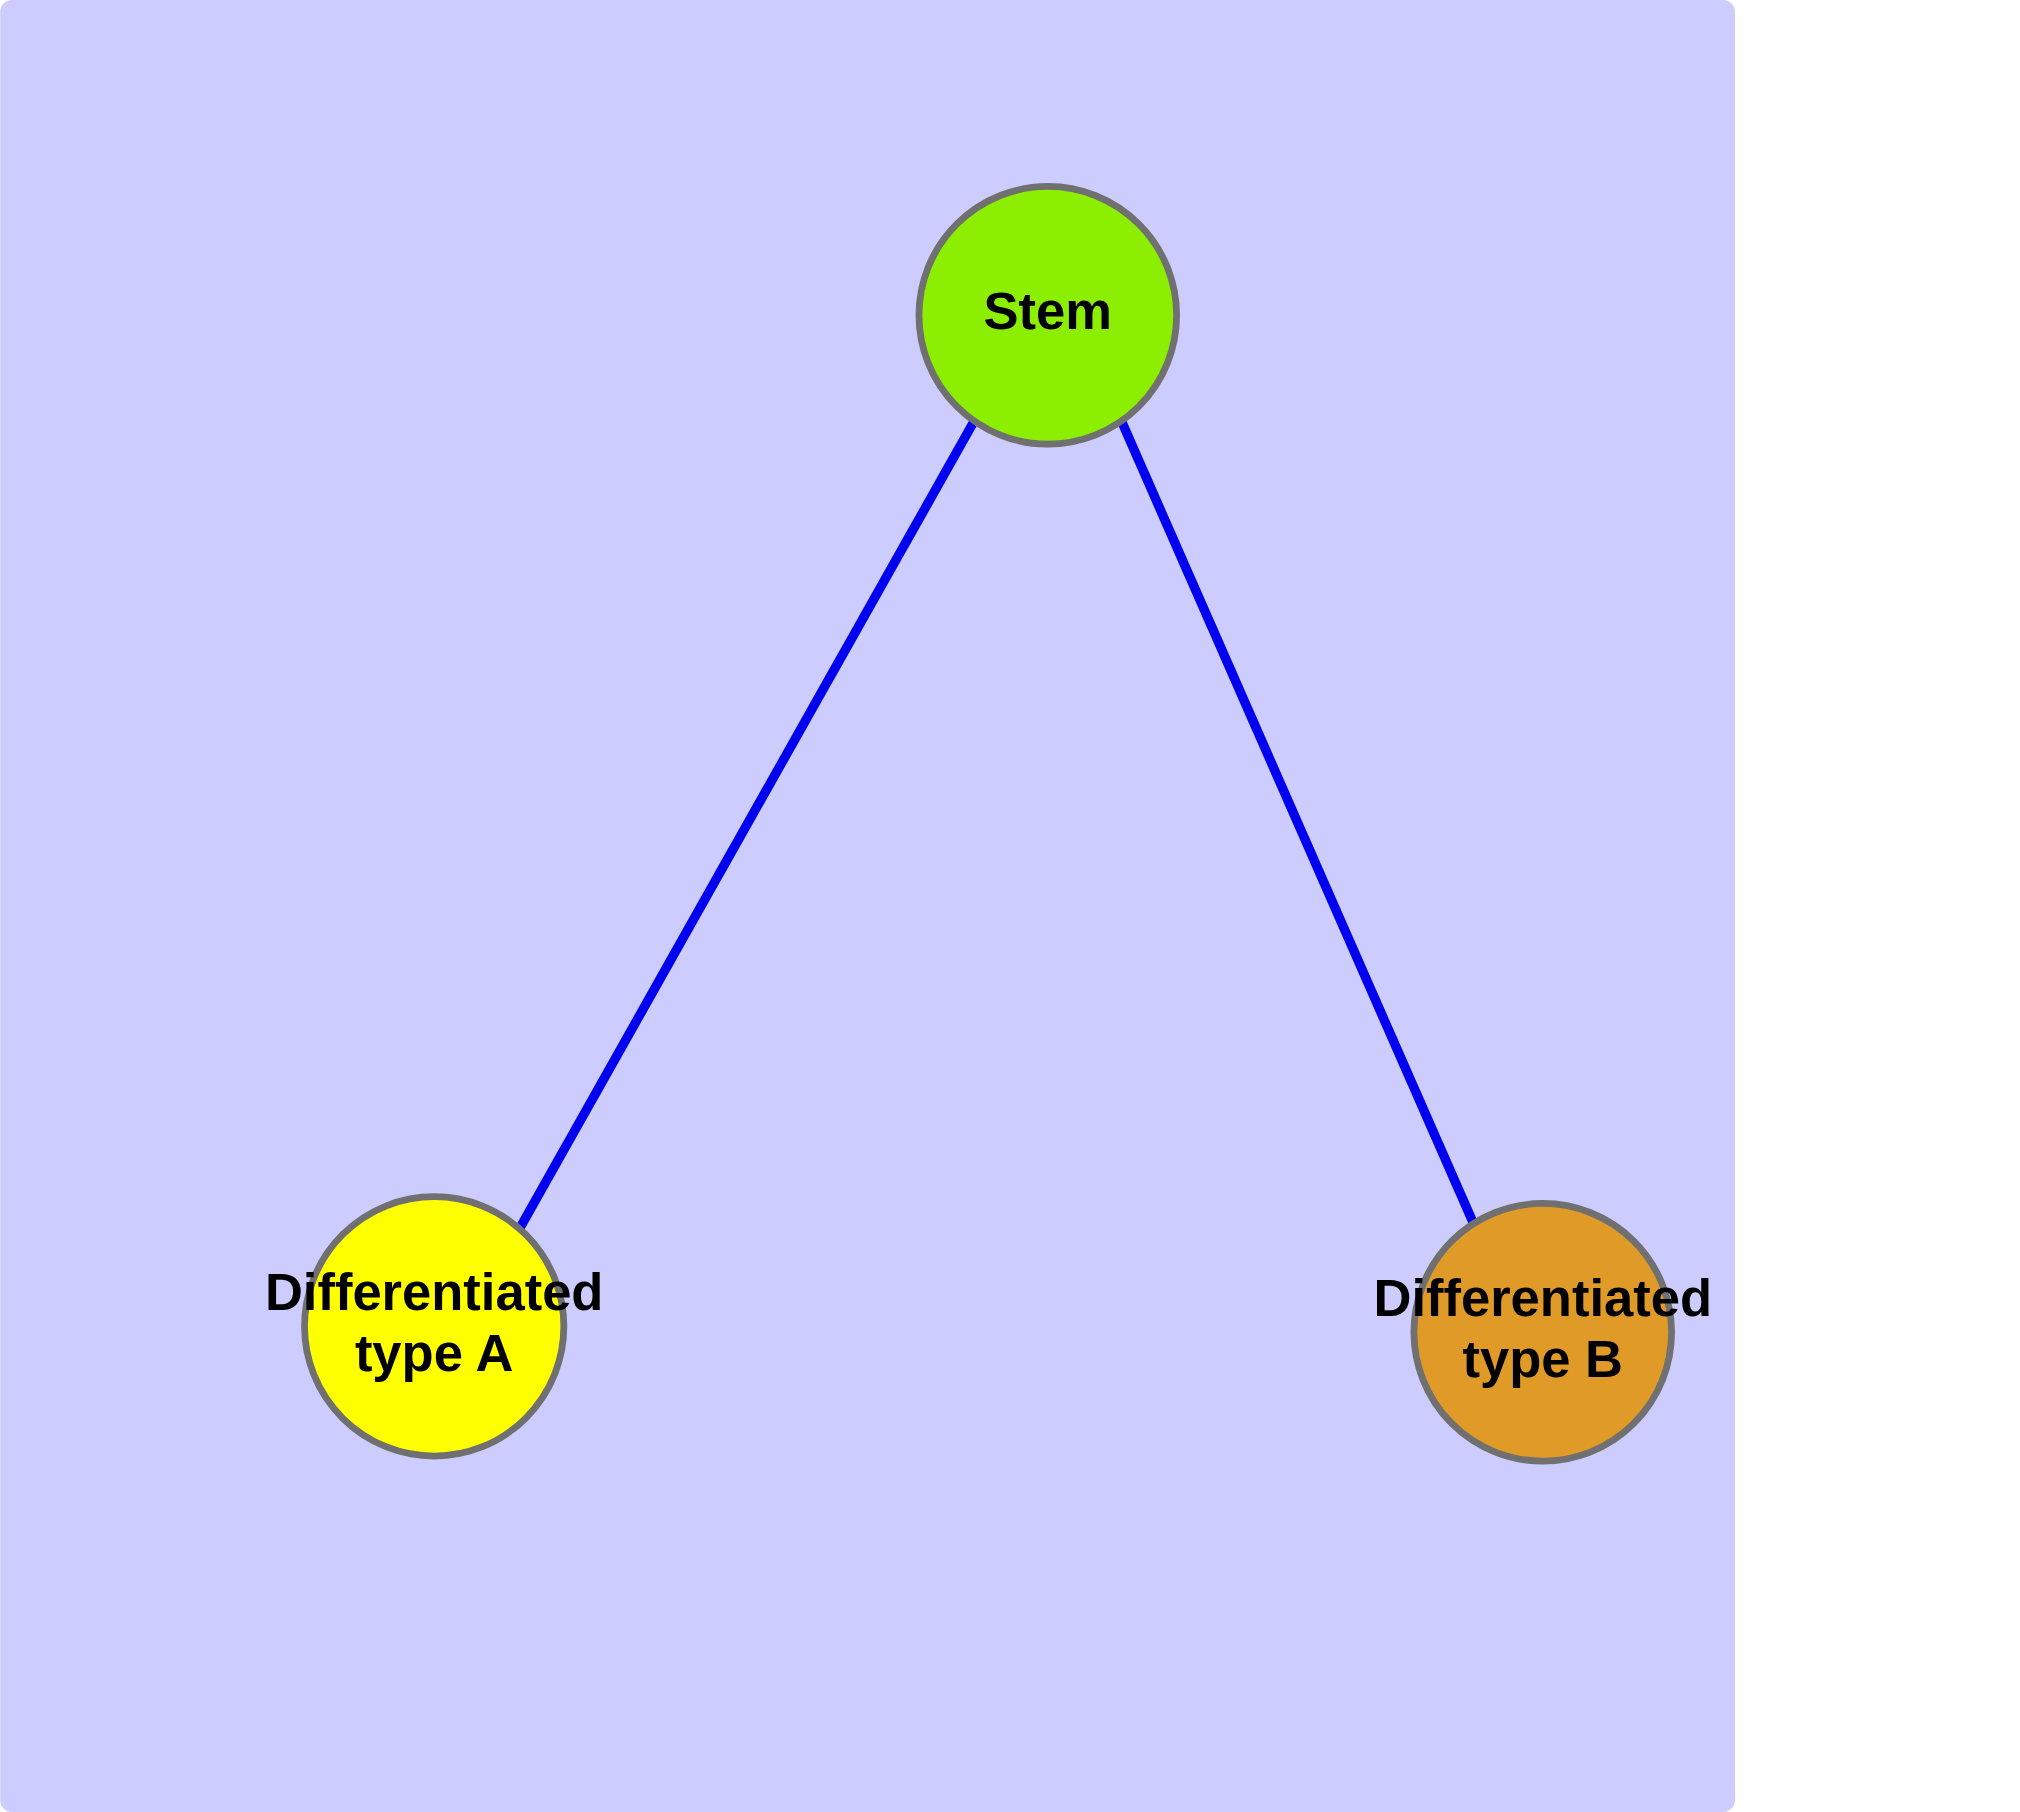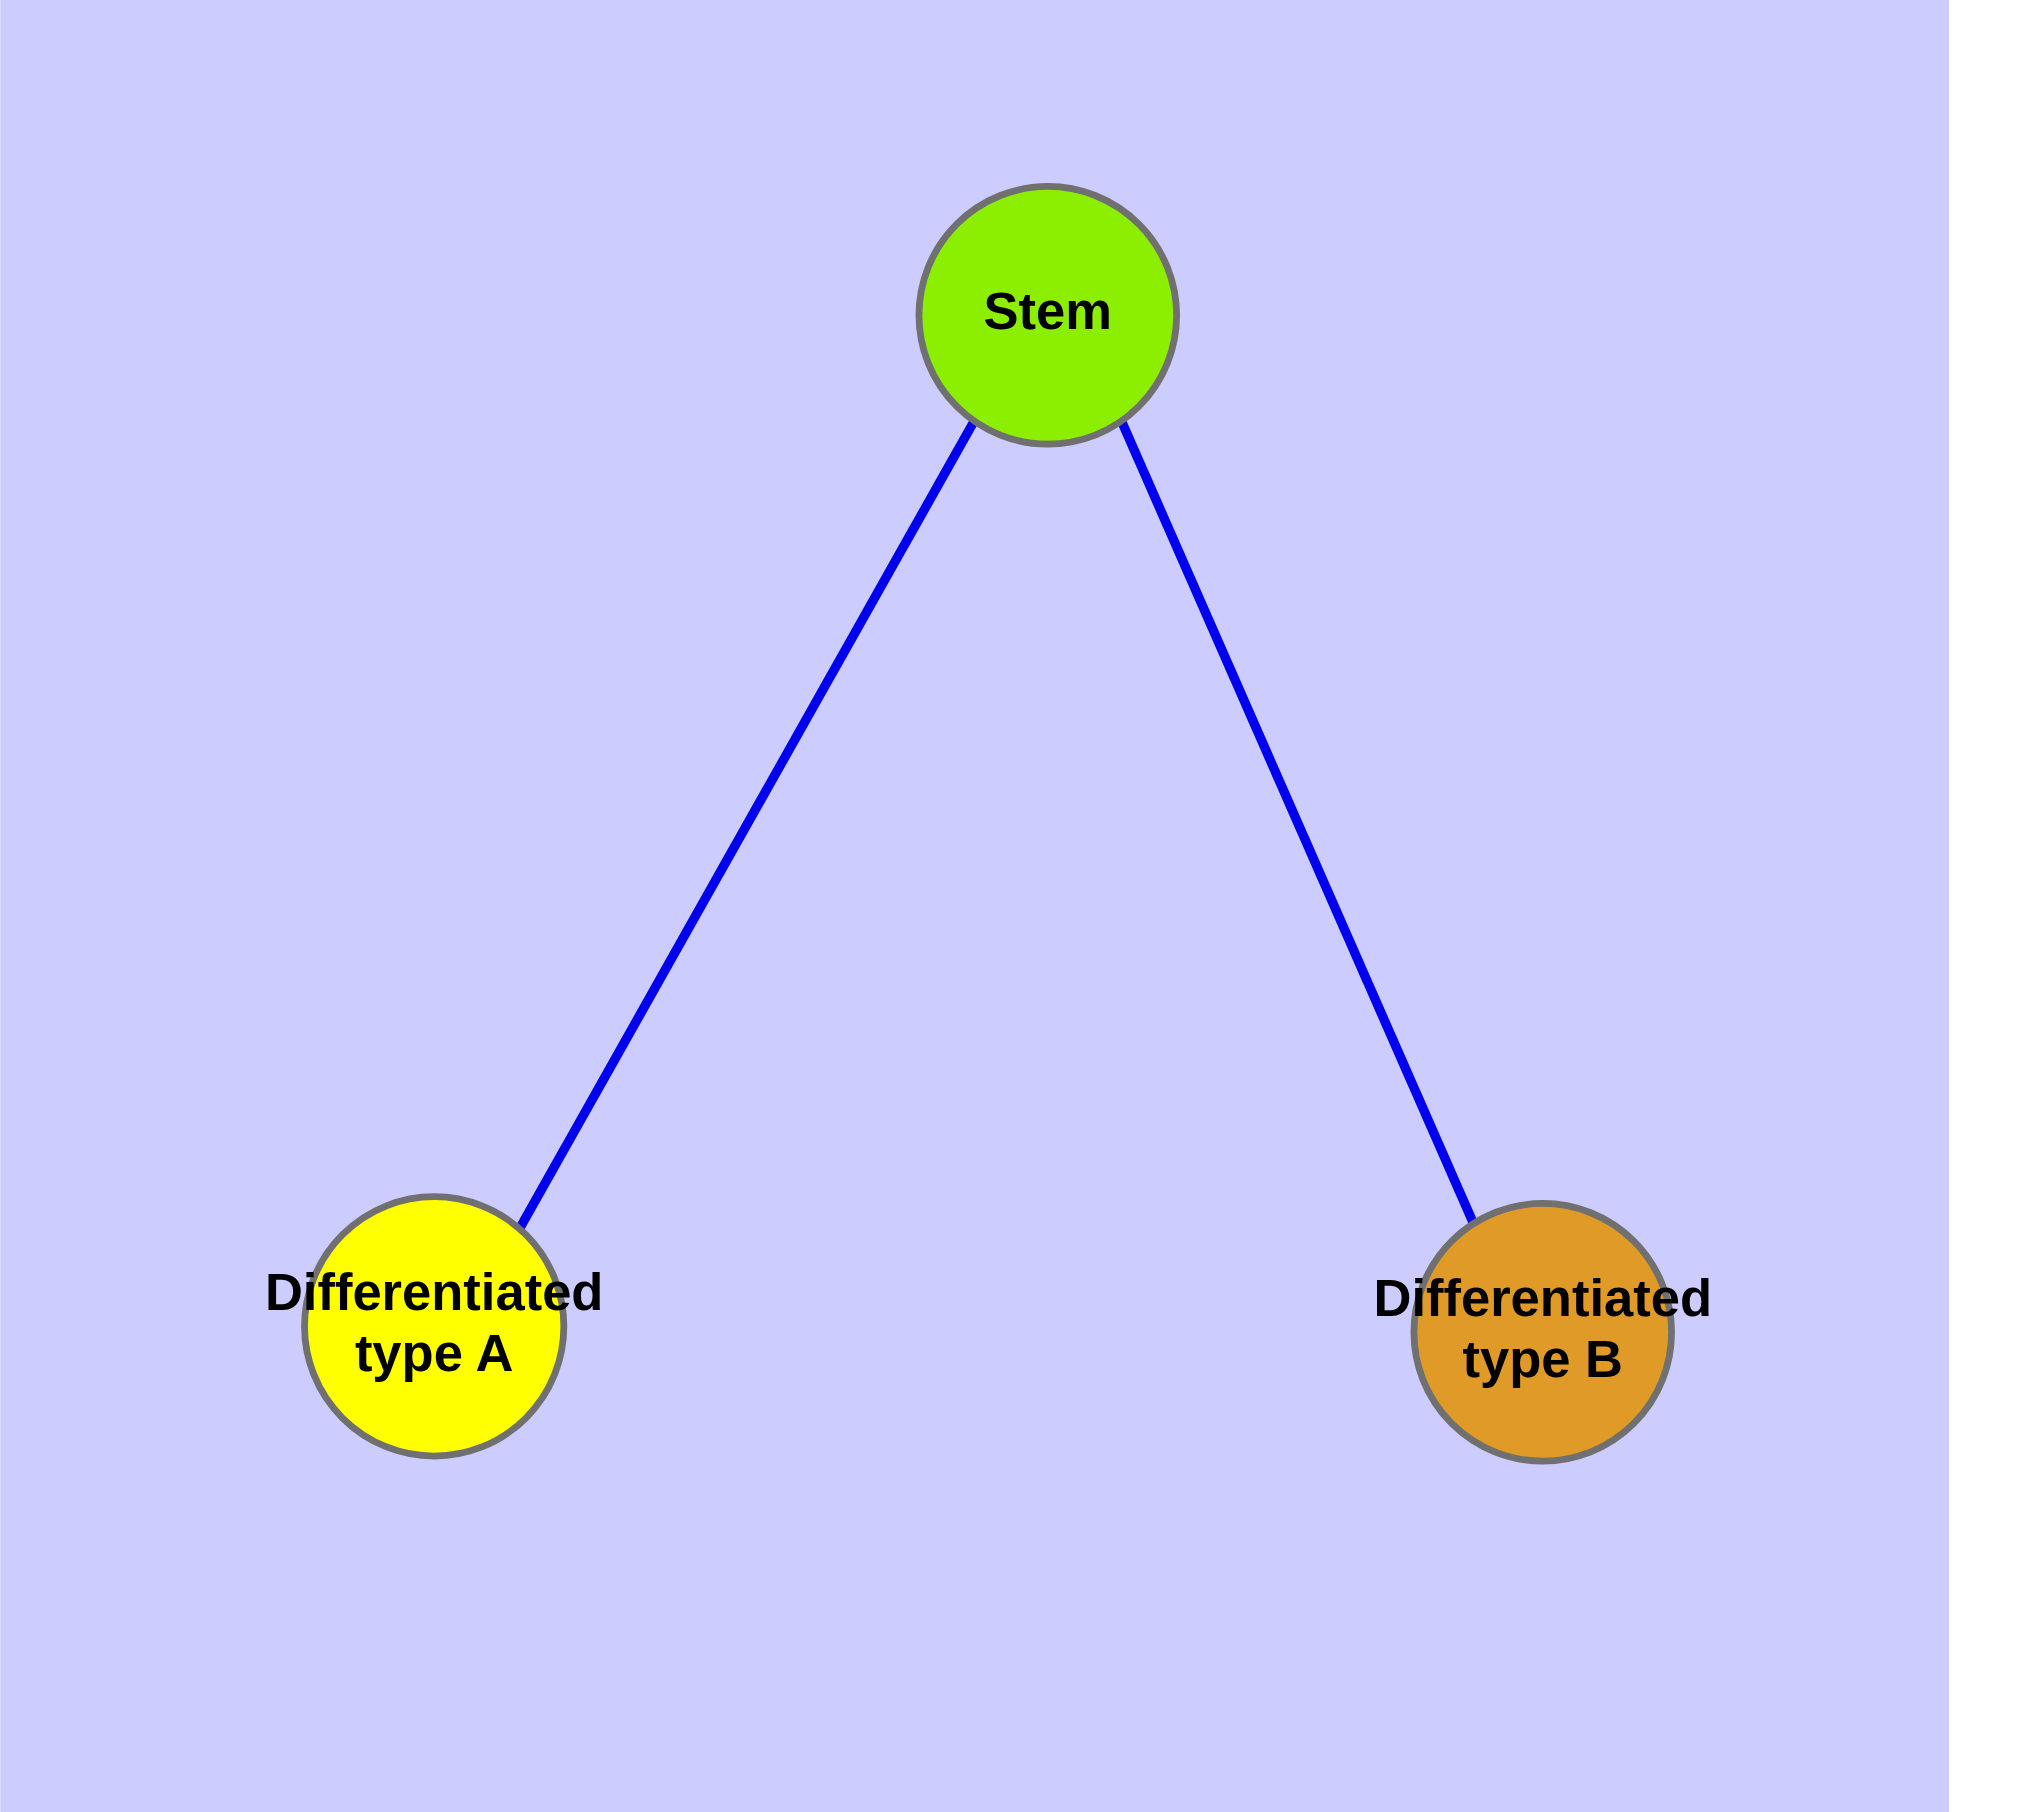--- a/index.html
+++ b/index.html
@@ -27,21 +27,21 @@
     font-weight: bold;
     fill: #000000;
     text-anchor: middle;
     dominant-baseline: middle;
     paint-order: normal;
   }
 </style>
 </head>
 <body>
 
-<div id="canvas" style="width: 1949px; height: 1812px;">
+<div id="canvas" style="width: 1735px; height: 1812px; border-radius: 12px;">
   <svg id="graph-svg" viewBox="0 0 2384 2138" xmlns="http://www.w3.org/2000/svg">
 
     <rect id="bg-rect" x="0" y="0" width="2384" height="2138" fill="#CCCCFF"></rect>
 
     <g id="edges-layer">
         <line x1="1149" y1="497" x2="608" y2="1458" stroke="#0000EE" stroke-width="11" stroke-linecap="butt"></line>
         <line x1="1323" y1="497" x2="1742" y2="1452" stroke="#0000EE" stroke-width="11" stroke-linecap="butt"></line>
       </g>
     <g id="nodes-layer">
         <circle cx="1236" cy="372" r="152" fill="#8CEE00" stroke="#707070" stroke-width="8"></circle>

